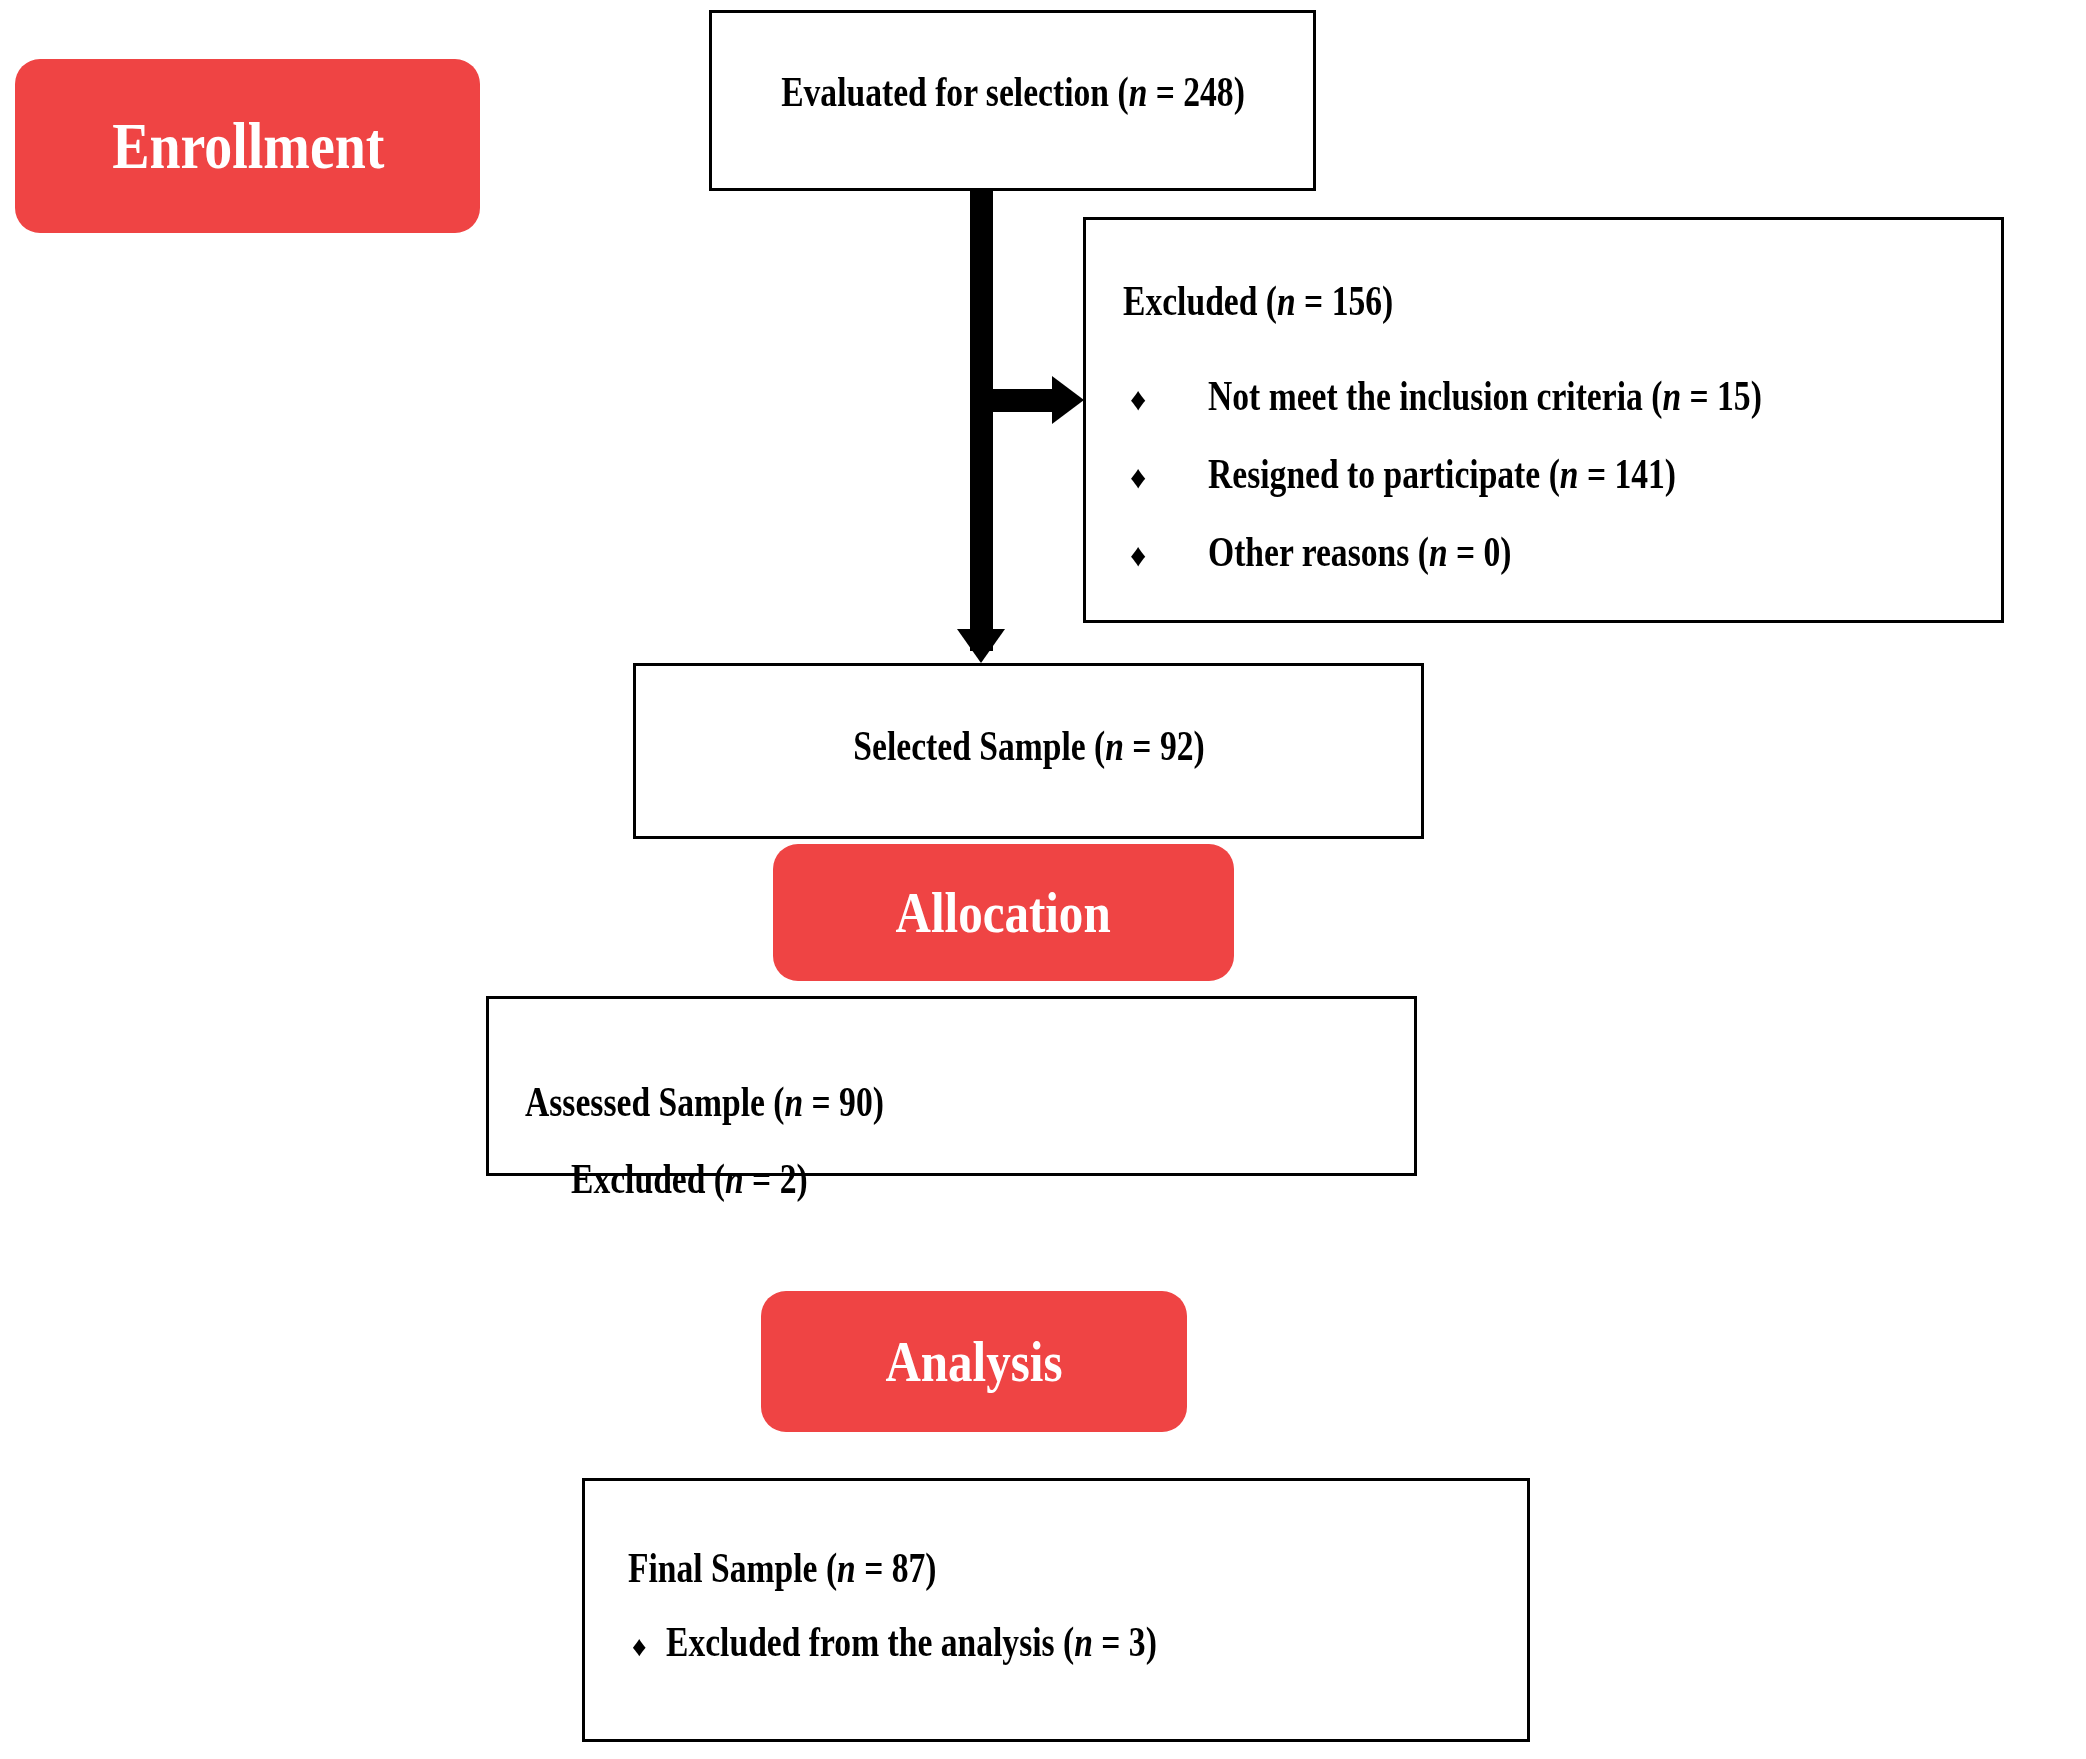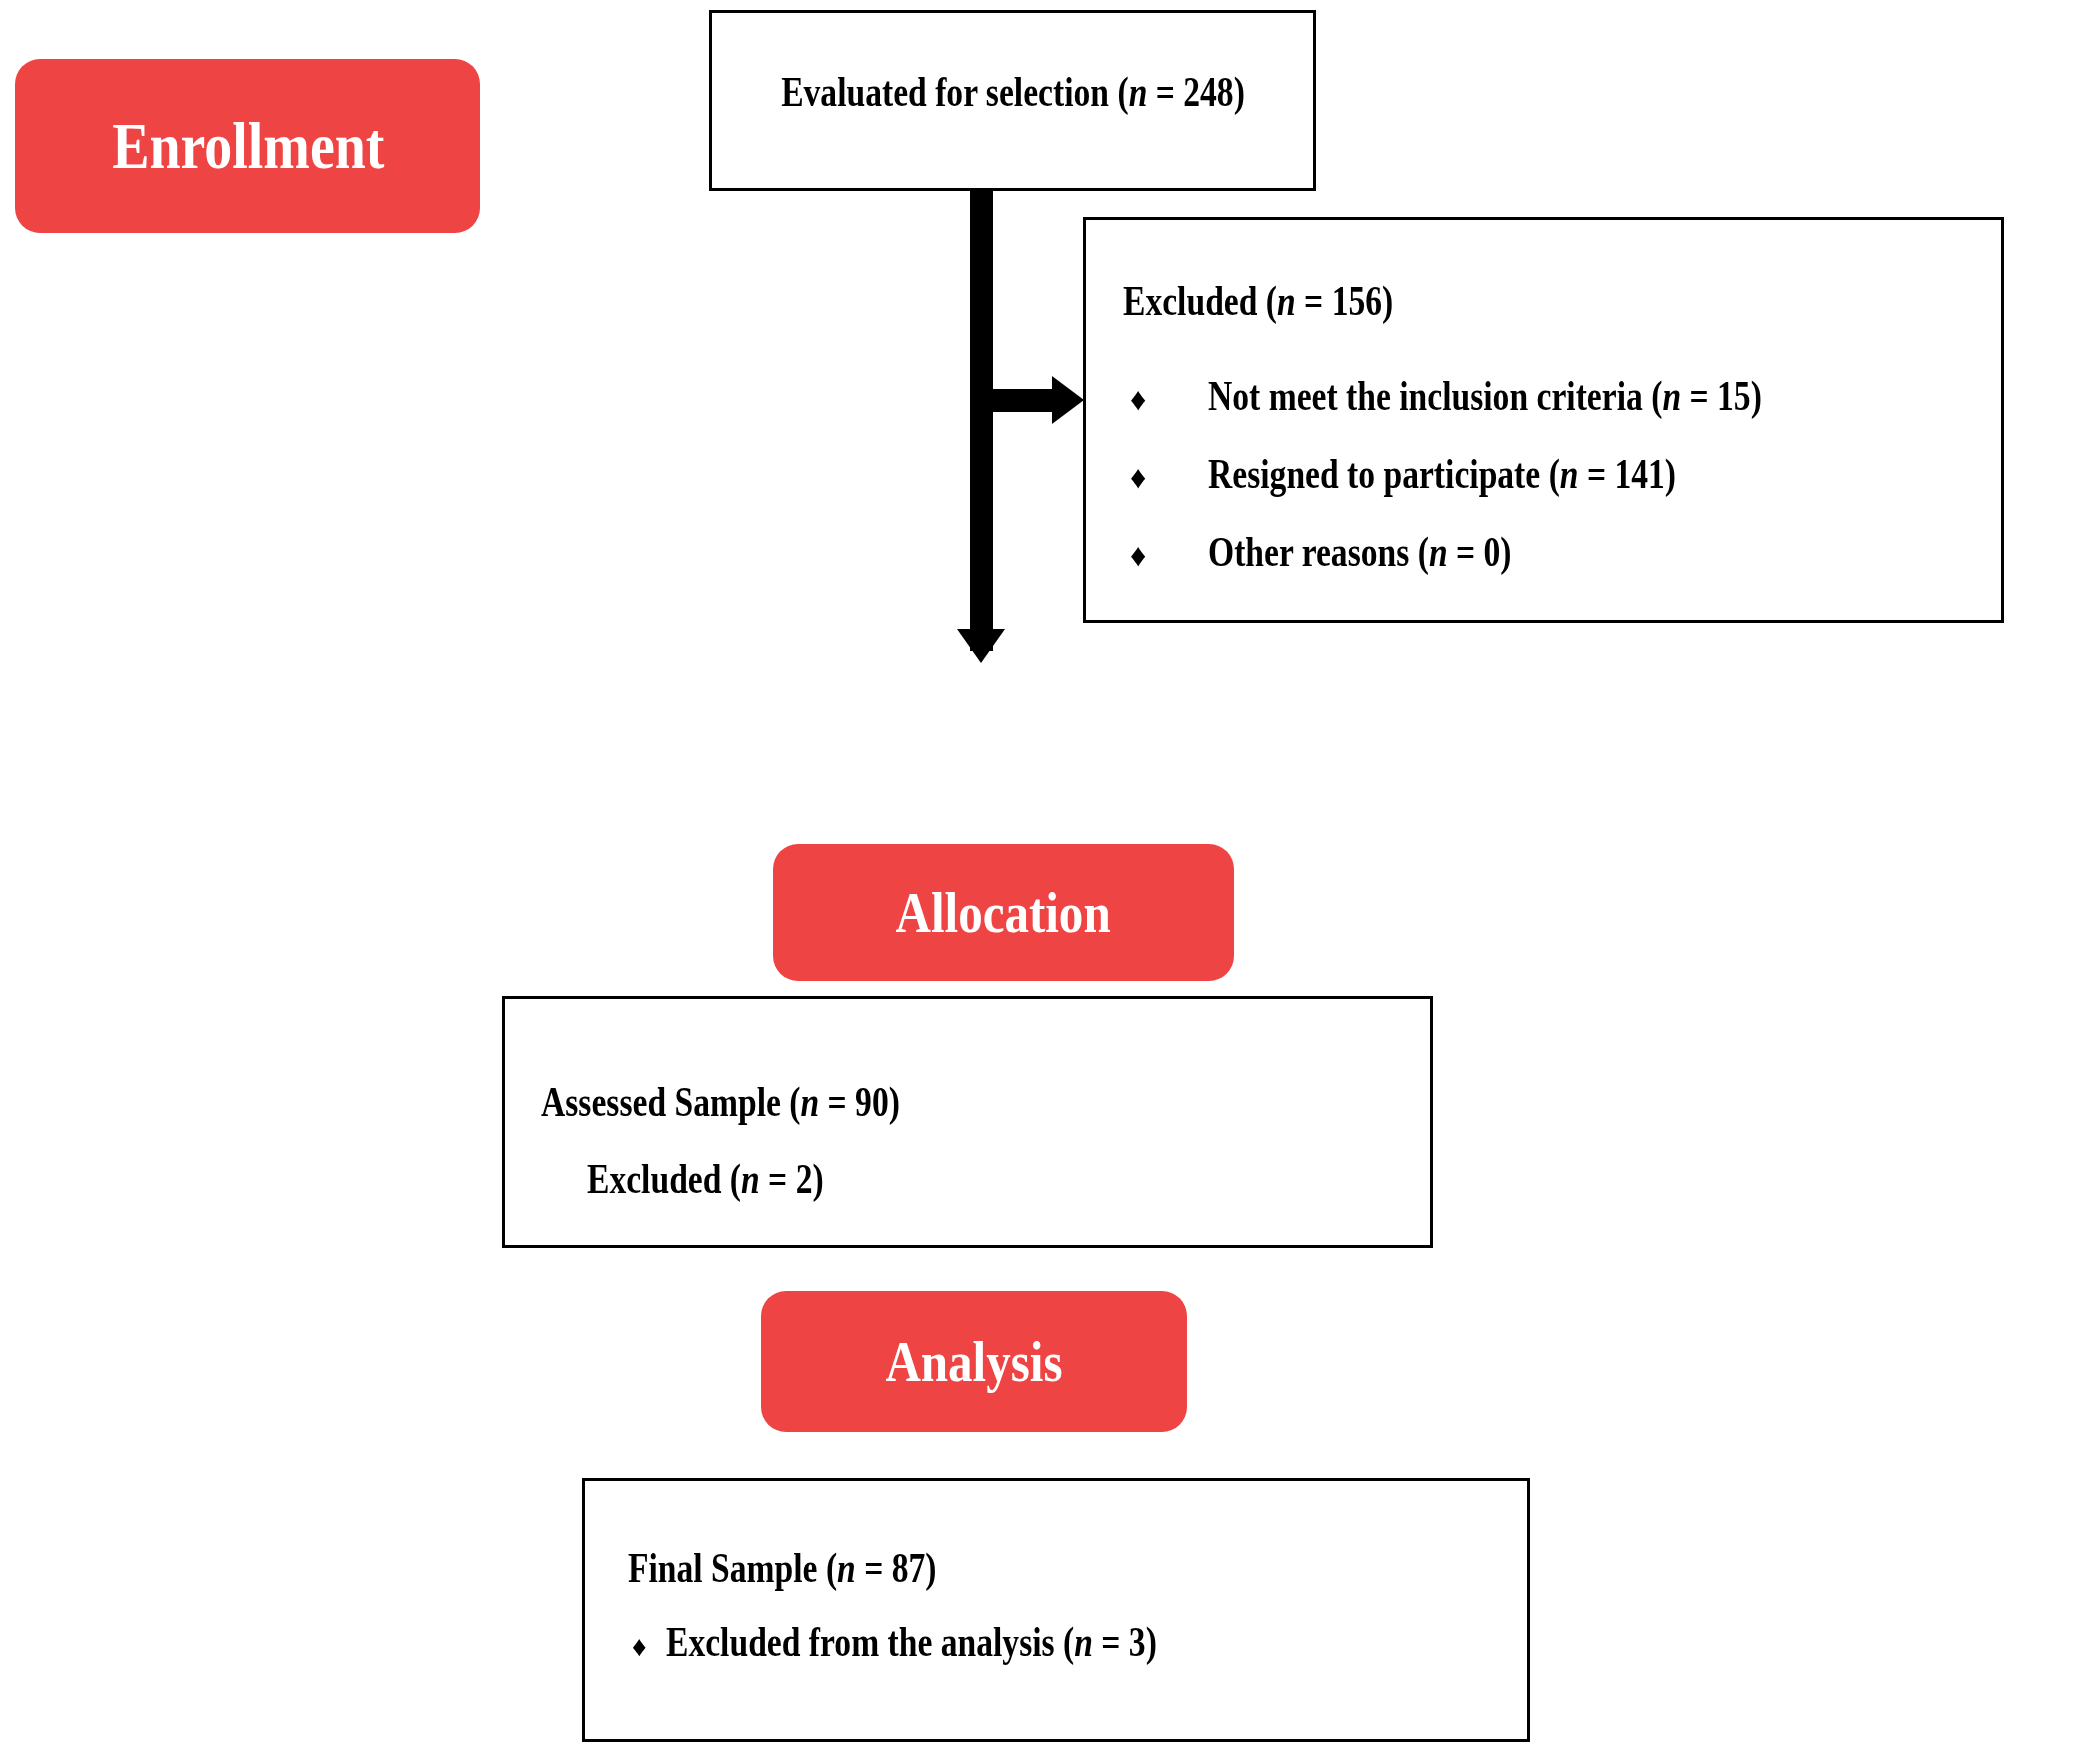--- a/index.html
+++ b/index.html
@@ -145,26 +145,31 @@
     </div>
 
     <div class="bullet-row" style="left:44px; top:308px; font-size:42px;">
       <span class="bullet-mark" style="width:78px; font-size:32px;">♦</span>
       <span class="bullet-text">
         <span>Other reasons (</span><i>n</i><span> = 0)</span>
       </span>
     </div>
   </div>
 
+  <div class="flow-box" style="left:633px; top:663px; width:791px; height:176px;">
+    <div class="box-text centered" style="left:50%; top:59px; font-size:42px;">
+      <span>Selected Sample (</span><i>n</i><span> = 92)</span>
+    </div>
+  </div>
 
   <div class="stage-pill" style="left:762px; top:844px; width:461px; height:137px;margin-left:11px;">
     <span class="stage-label" style="font-size:57px;">Allocation</span>
   </div>
 
-  <div class="flow-box" style="left:502px; top:996px; width:931px; height:252px;">
+  <div class="flow-box" style="left:486px; top:996px; width:931px; height:180px;">
     <div class="box-text" style="left:36px; top:82px; font-size:42px;">
       <span>Assessed Sample (</span><i>n</i><span> = 90)</span>
     </div>
     <div class="box-text" style="left:82px; top:159px; font-size:42px;">
       <span>Excluded (</span><i>n</i><span> = 2)</span>
     </div>
   </div>
 
   <div class="stage-pill" style="left:761px; top:1291px; width:426px; height:141px;">
     <span class="stage-label" style="font-size:57px;">Analysis</span>

